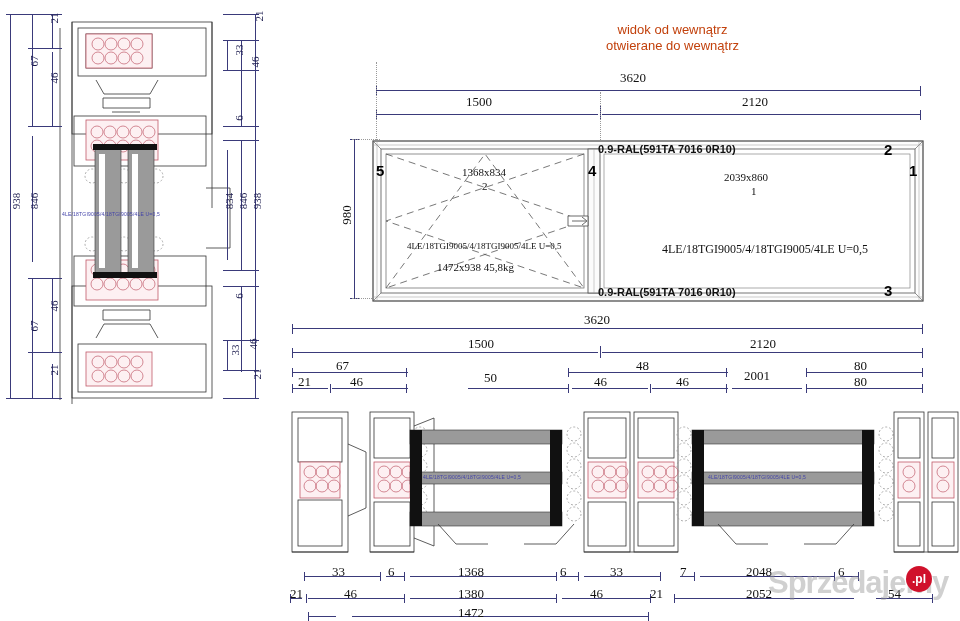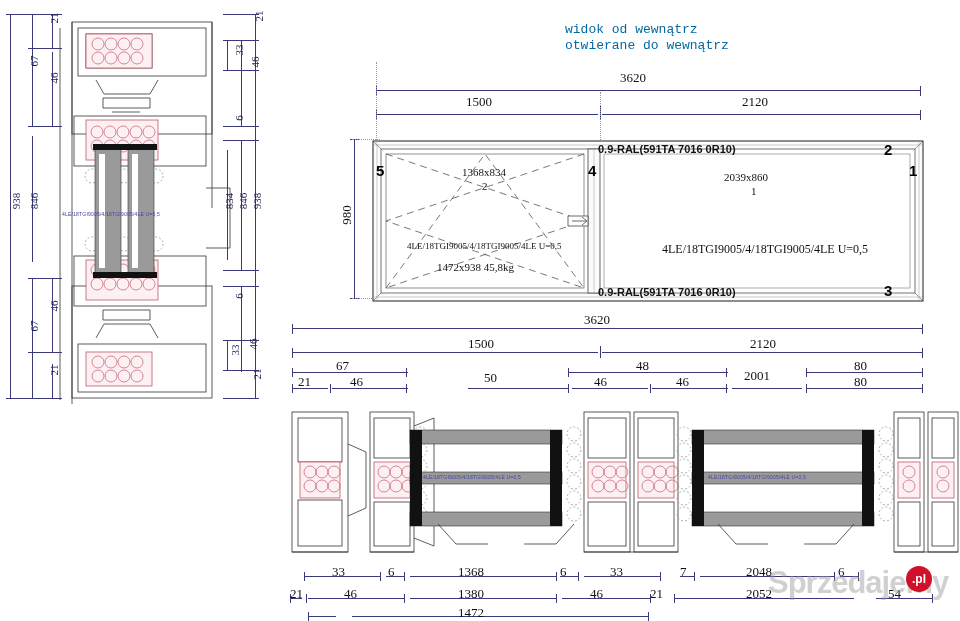--- a/index.html
+++ b/index.html
@@ -1,21 +1,21 @@
 <!DOCTYPE html>
 <html><head>
 <meta charset="utf-8">
 <style>
   html,body{margin:0;padding:0;background:#fff;}
   body{width:960px;height:621px;overflow:hidden;
        font-family:"Liberation Serif",serif;color:#000;}
   #stage{position:relative;width:960px;height:621px;background:#fff;}
   .abs{position:absolute;}
-  .ttl{font-family:Liberation Mono, monospace;font-size:13px;color:#0369a1;
-       text-align:left;white-space:nowrap;line-height:16px;}
+  .ttl{font-family:Liberation Sans, sans-serif;font-size:13px;color:#c2410c;
+       text-align:center;white-space:nowrap;line-height:16px;}
   .dimtxt{font-family:"Liberation Serif",serif;font-size:11px;color:#1a1a4d;
           white-space:nowrap;}
   .dimtxt.big{font-size:13px;color:#111;}
   .rot90{transform:rotate(-90deg);}
   .line{position:absolute;background:#3a3a7a;}
   .hline{height:1px;}
   .vline{width:1px;}
   .dotted{position:absolute;border-top:1px dotted #999;}
   .vdotted{position:absolute;border-left:1px dotted #999;}
   .fno{font-family:"Liberation Sans",sans-serif;font-weight:bold;

